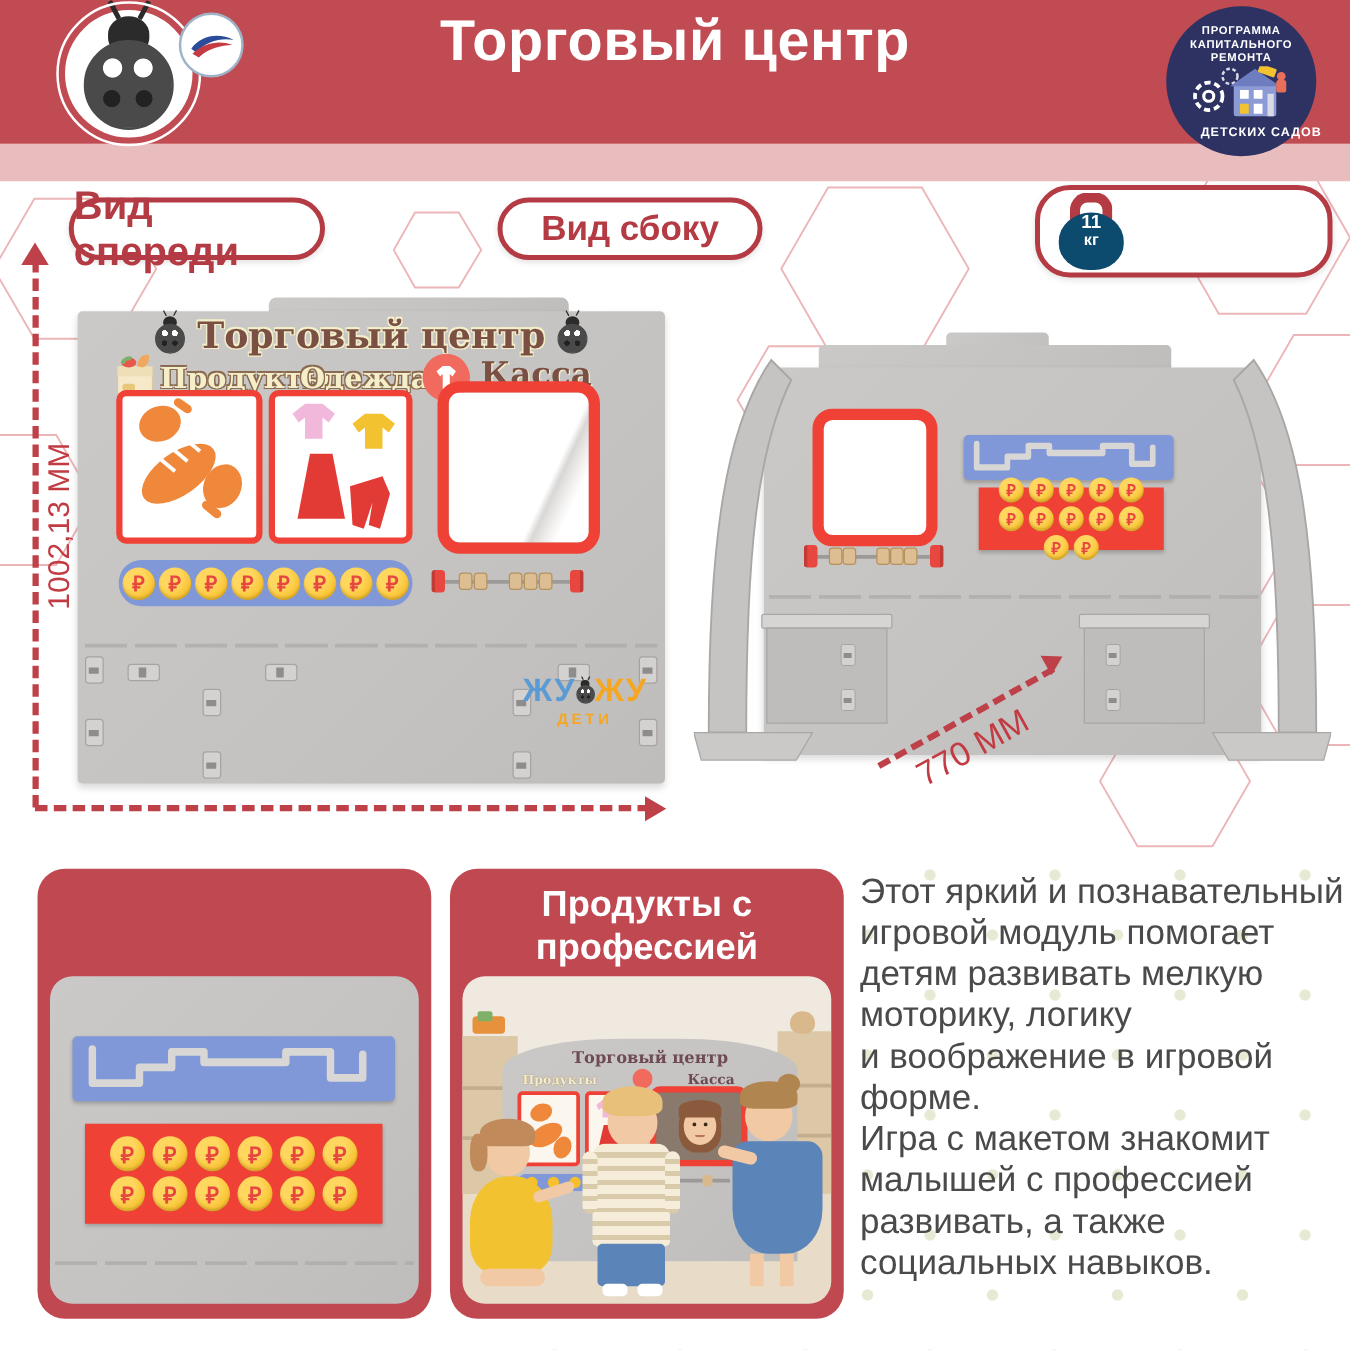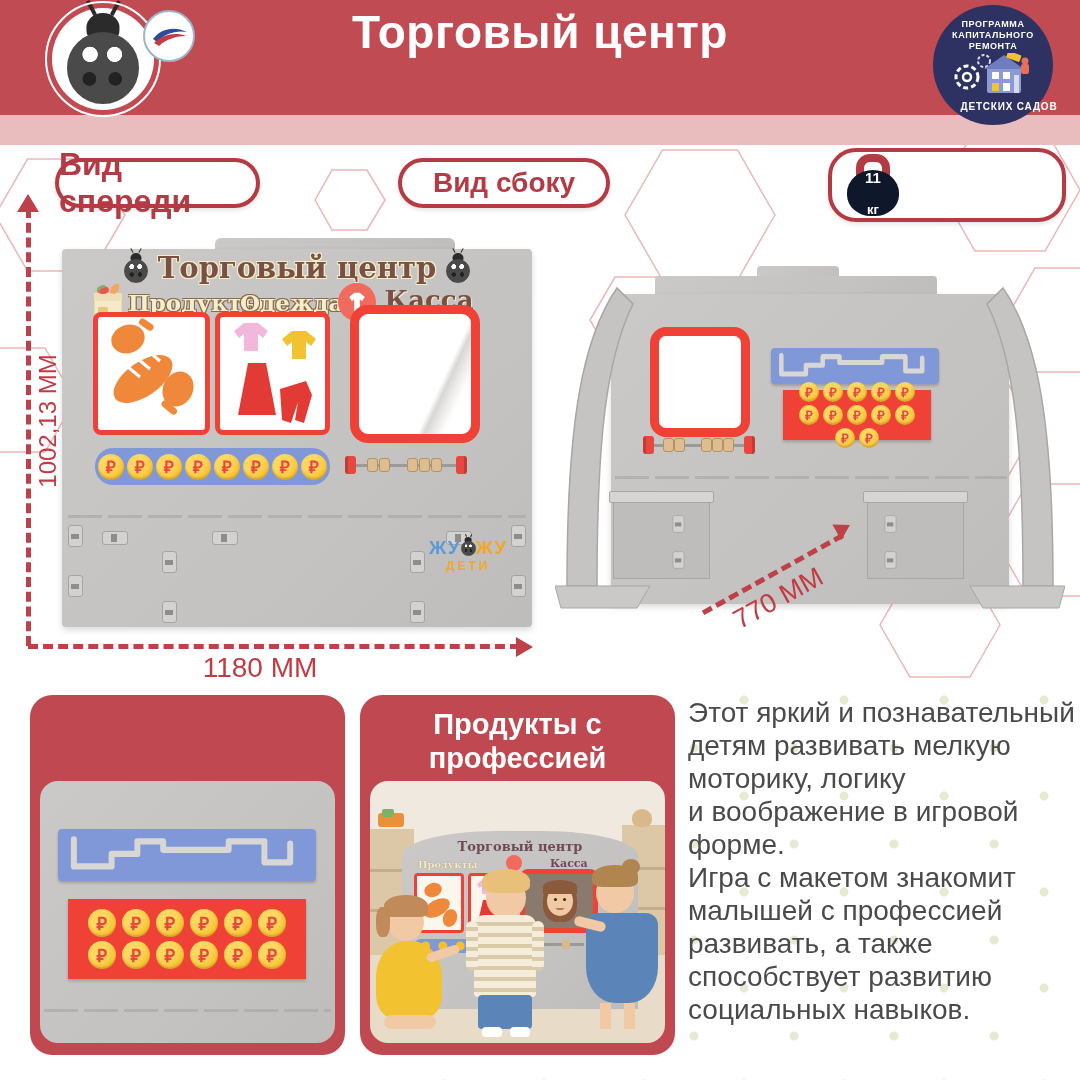--- a/index.html
+++ b/index.html
@@ -47,23 +47,23 @@
                             radial-gradient(circle, #E6EAD2 4px, transparent 5px);
           background-size:100px 96px, 100px 96px; background-position:14px 10px, 64px 58px; }
 
   
   .pill { position:absolute; background:#fff; border:4px solid #B43B44; border-radius:28px; color:#B43B44;
           font-weight:bold; display:flex; align-items:center; justify-content:center; z-index:3;
           box-shadow:0 2px 5px rgba(0,0,0,.12); }
   .kettlebell { position:relative; width:58px; height:62px; flex:0 0 58px; }
   .kb-handle { position:absolute; left:12px; top:0; width:34px; height:24px; border:8px solid #B43B44;
                border-bottom:none; border-radius:14px 14px 0 0; }
-  .kb-body { position:absolute; left:3px; top:16px; width:52px; height:46px; background:#0f172a;
+  .kb-body { position:absolute; left:3px; top:16px; width:52px; height:46px; background:#0c4a6e;
              border-radius:50% 50% 46% 46%; color:#fff; text-align:center; font-weight:bold;
-             display:flex; flex-direction:column; align-items:center; justify-content:space-between; line-height:1; }
+             display:flex; flex-direction:column; align-items:center; justify-content:flex-start; line-height:1; }
   .kb-body .v { font-size:15px; } .kb-body .u { font-size:13px; }
 
   
   .board-gray { background:linear-gradient(135deg,#CBC9C7 0%,#C5C3C1 60%,#BFBDBB 100%); }
   .clip { position:absolute; width:15px; height:22px; background:#D4D2D0; border:1px solid #A6A4A2; border-radius:3px; }
   .clip::after { content:""; position:absolute; left:2px; top:8px; width:8px; height:5px; background:#8F8D8B; }
   .clip.h { width:26px; height:14px; } .clip.h::after { left:8px; top:2px; width:6px; height:8px; }
   .coin { display:flex; align-items:center; justify-content:center; border-radius:50%;
           background:radial-gradient(circle at 35% 32%, #FFD75E 0 35%, #F7BF2B 75%);
           color:#E8473F; font-weight:bold; box-shadow:inset 0 -2px 2px rgba(0,0,0,.15); }
@@ -92,21 +92,21 @@
                  text-shadow:1px 1px 0 #8A6A50, -1px -1px 0 #8A6A50, 1px -1px 0 #8A6A50, -1px 1px 0 #8A6A50; }
   .brown-label { font-family:"DejaVu Serif", serif; font-weight:bold; color:#7A4F44;
                  text-shadow:1px 1px 0 #F5EFC9; }
   .white-box { position:absolute; background:#fff; border:5px solid #EF4136; border-radius:8px; }
   .fv-window { position:absolute; left:288px; top:70px; width:130px; height:138px; border:9px solid #EF4136;
                border-radius:18px; background:linear-gradient(115deg,#fff 0 68%,#D9D7D5 72%,#EFEDEB 78%,#fff 84%); }
   .coins-bar { position:absolute; left:33px; top:213px; width:235px; height:37px; background:#8098D8;
                border-radius:18px; display:flex; align-items:center; justify-content:center; gap:3px; }
   .coins-bar .coin { width:26px; height:26px; font-size:17px; }
   .zhuzhu { position:absolute; text-align:center; font-weight:bold; }
-  .zhuzhu .l1 { font-size:19px; letter-spacing:1px; }
+  .zhuzhu .l1 { font-size:26px; letter-spacing:1px; }
   .zhuzhu .blue { color:#5B9BD5; } .zhuzhu .orange { color:#F5A623; }
   .zhuzhu .l2 { font-size:12px; color:#F5A623; letter-spacing:3px; }
 
   
   .dim { color:#C23B43; z-index:3; }
   .dash-v { position:absolute; width:0; border-left:5px dashed #BE4048; }
   .dash-h { position:absolute; height:0; border-top:5px dashed #BE4048; }
   .arrow { position:absolute; width:0; height:0; }
 
   
@@ -330,23 +330,20 @@
   </div>
 
   <div class="dash-v" style="left:26px; top:208px; height:438px;"></div>
   <div class="arrow" style="left:17px; top:194px; border-left:11px solid transparent; border-right:11px solid transparent; border-bottom:18px solid #BE4048; z-index:3;"></div>
   <div class="dim abs" style="left:-37px; top:407px; width:170px; text-align:center; font-size:24px; transform:rotate(-90deg);">
     <span>1002,13 ММ</span>
   </div>
 
   <div class="dash-h" style="left:28px; top:644px; width:492px;"></div>
   <div class="arrow" style="left:516px; top:637px; border-top:10px solid transparent; border-bottom:10px solid transparent; border-left:17px solid #BE4048; z-index:3;"></div>
-  <div class="dim abs" style="left:160px; top:652px; width:200px; text-align:center; font-size:28px;">
-    <span>1180 ММ</span>
-  </div>
 
   <div class="abs dim" style="left:712px; top:608px; width:190px; transform:rotate(-29deg); transform-origin:left center; z-index:3;">
     <div style="position:relative; height:0; border-top:5px dashed #BE4048; width:160px;"></div>
     <div class="arrow" style="left:156px; top:-12px; border-top:9px solid transparent; border-bottom:9px solid transparent; border-left:15px solid #BE4048;"></div>
     <div style="font-size:27px; margin-top:6px; margin-left:24px;">
       <span>770 ММ</span>
     </div>
   </div>
 
   <div class="side-view">
@@ -523,24 +520,24 @@
         <div class="abs" style="left:216px; top:132px; width:72px; height:90px; background:#5B84B8; border-radius:12px 12px 40% 40%;"></div>
         <div class="abs" style="left:204px; top:138px; width:32px; height:10px; background:#F2C9A5; border-radius:5px; transform:rotate(14deg);"></div>
         <div class="abs" style="left:230px; top:222px; width:11px; height:26px; background:#F2C9A5;"></div>
         <div class="abs" style="left:254px; top:222px; width:11px; height:26px; background:#F2C9A5;"></div>
       </div>
     </div>
   </div>
 
   <div class="desc">
     <div>Этот яркий и познавательный</div>
+    <div>игровой модуль помогает</div>
     <div>детям развивать мелкую</div>
     <div>моторику, логику</div>
     <div>и воображение в игровой</div>
     <div>форме.</div>
     <div>Игра с макетом знакомит</div>
     <div>малышей с профессией</div>
     <div>развивать, а также</div>
-    <div>способствует развитию</div>
     <div>социальных навыков.</div>
   </div>
 
 </div>
 
 </body></html>

